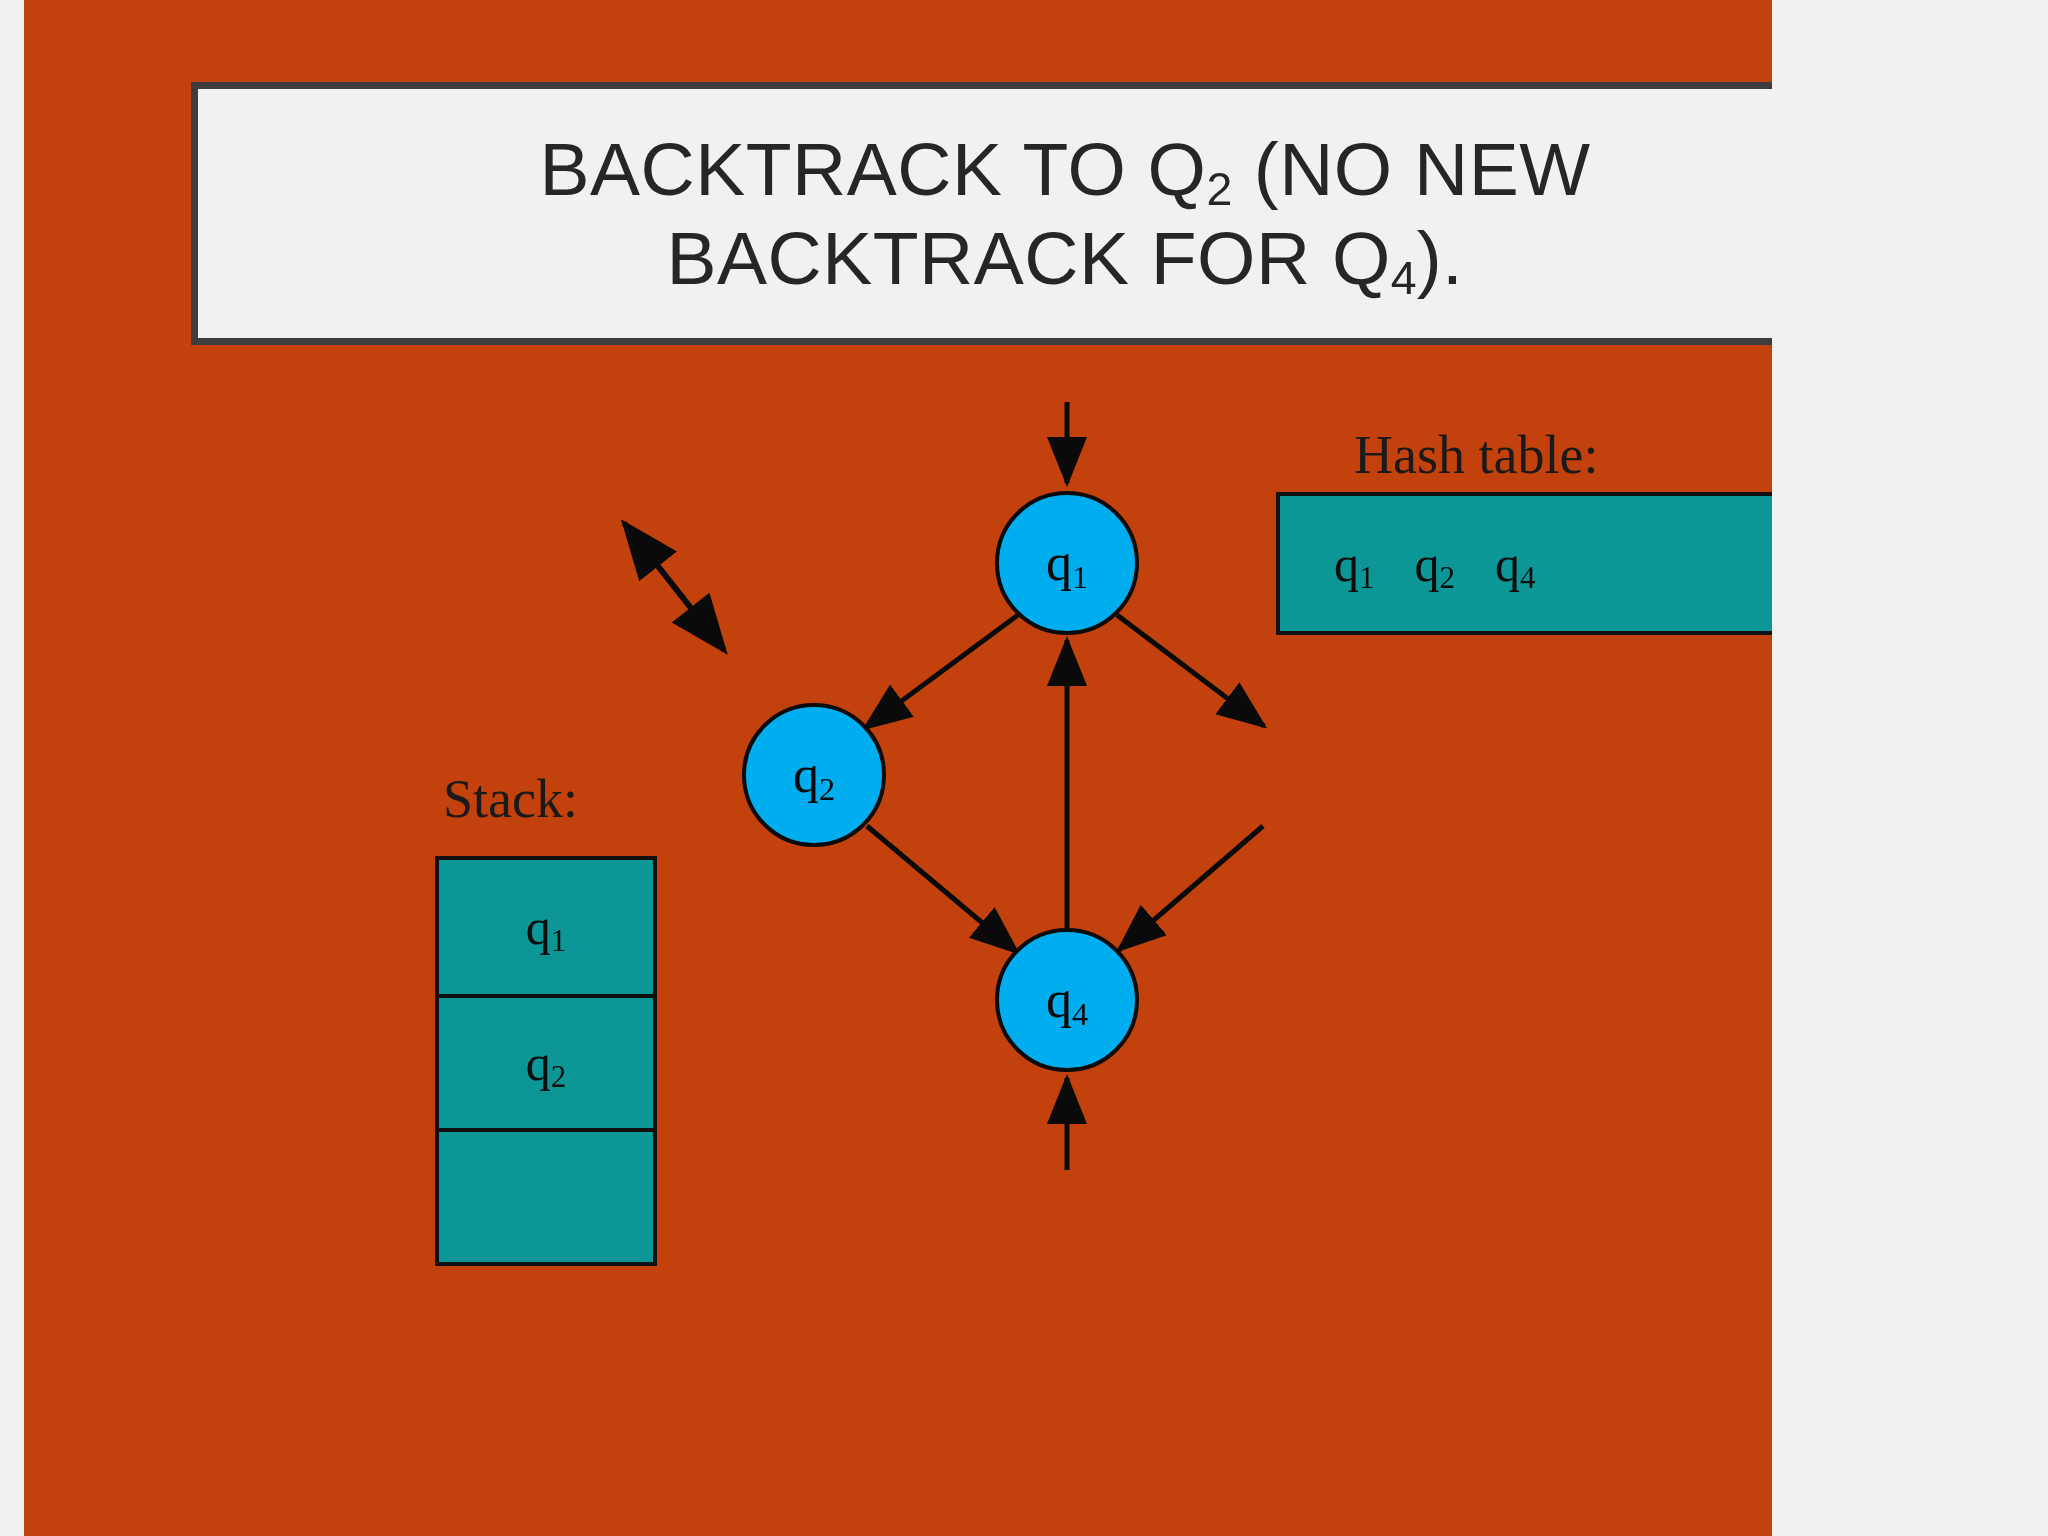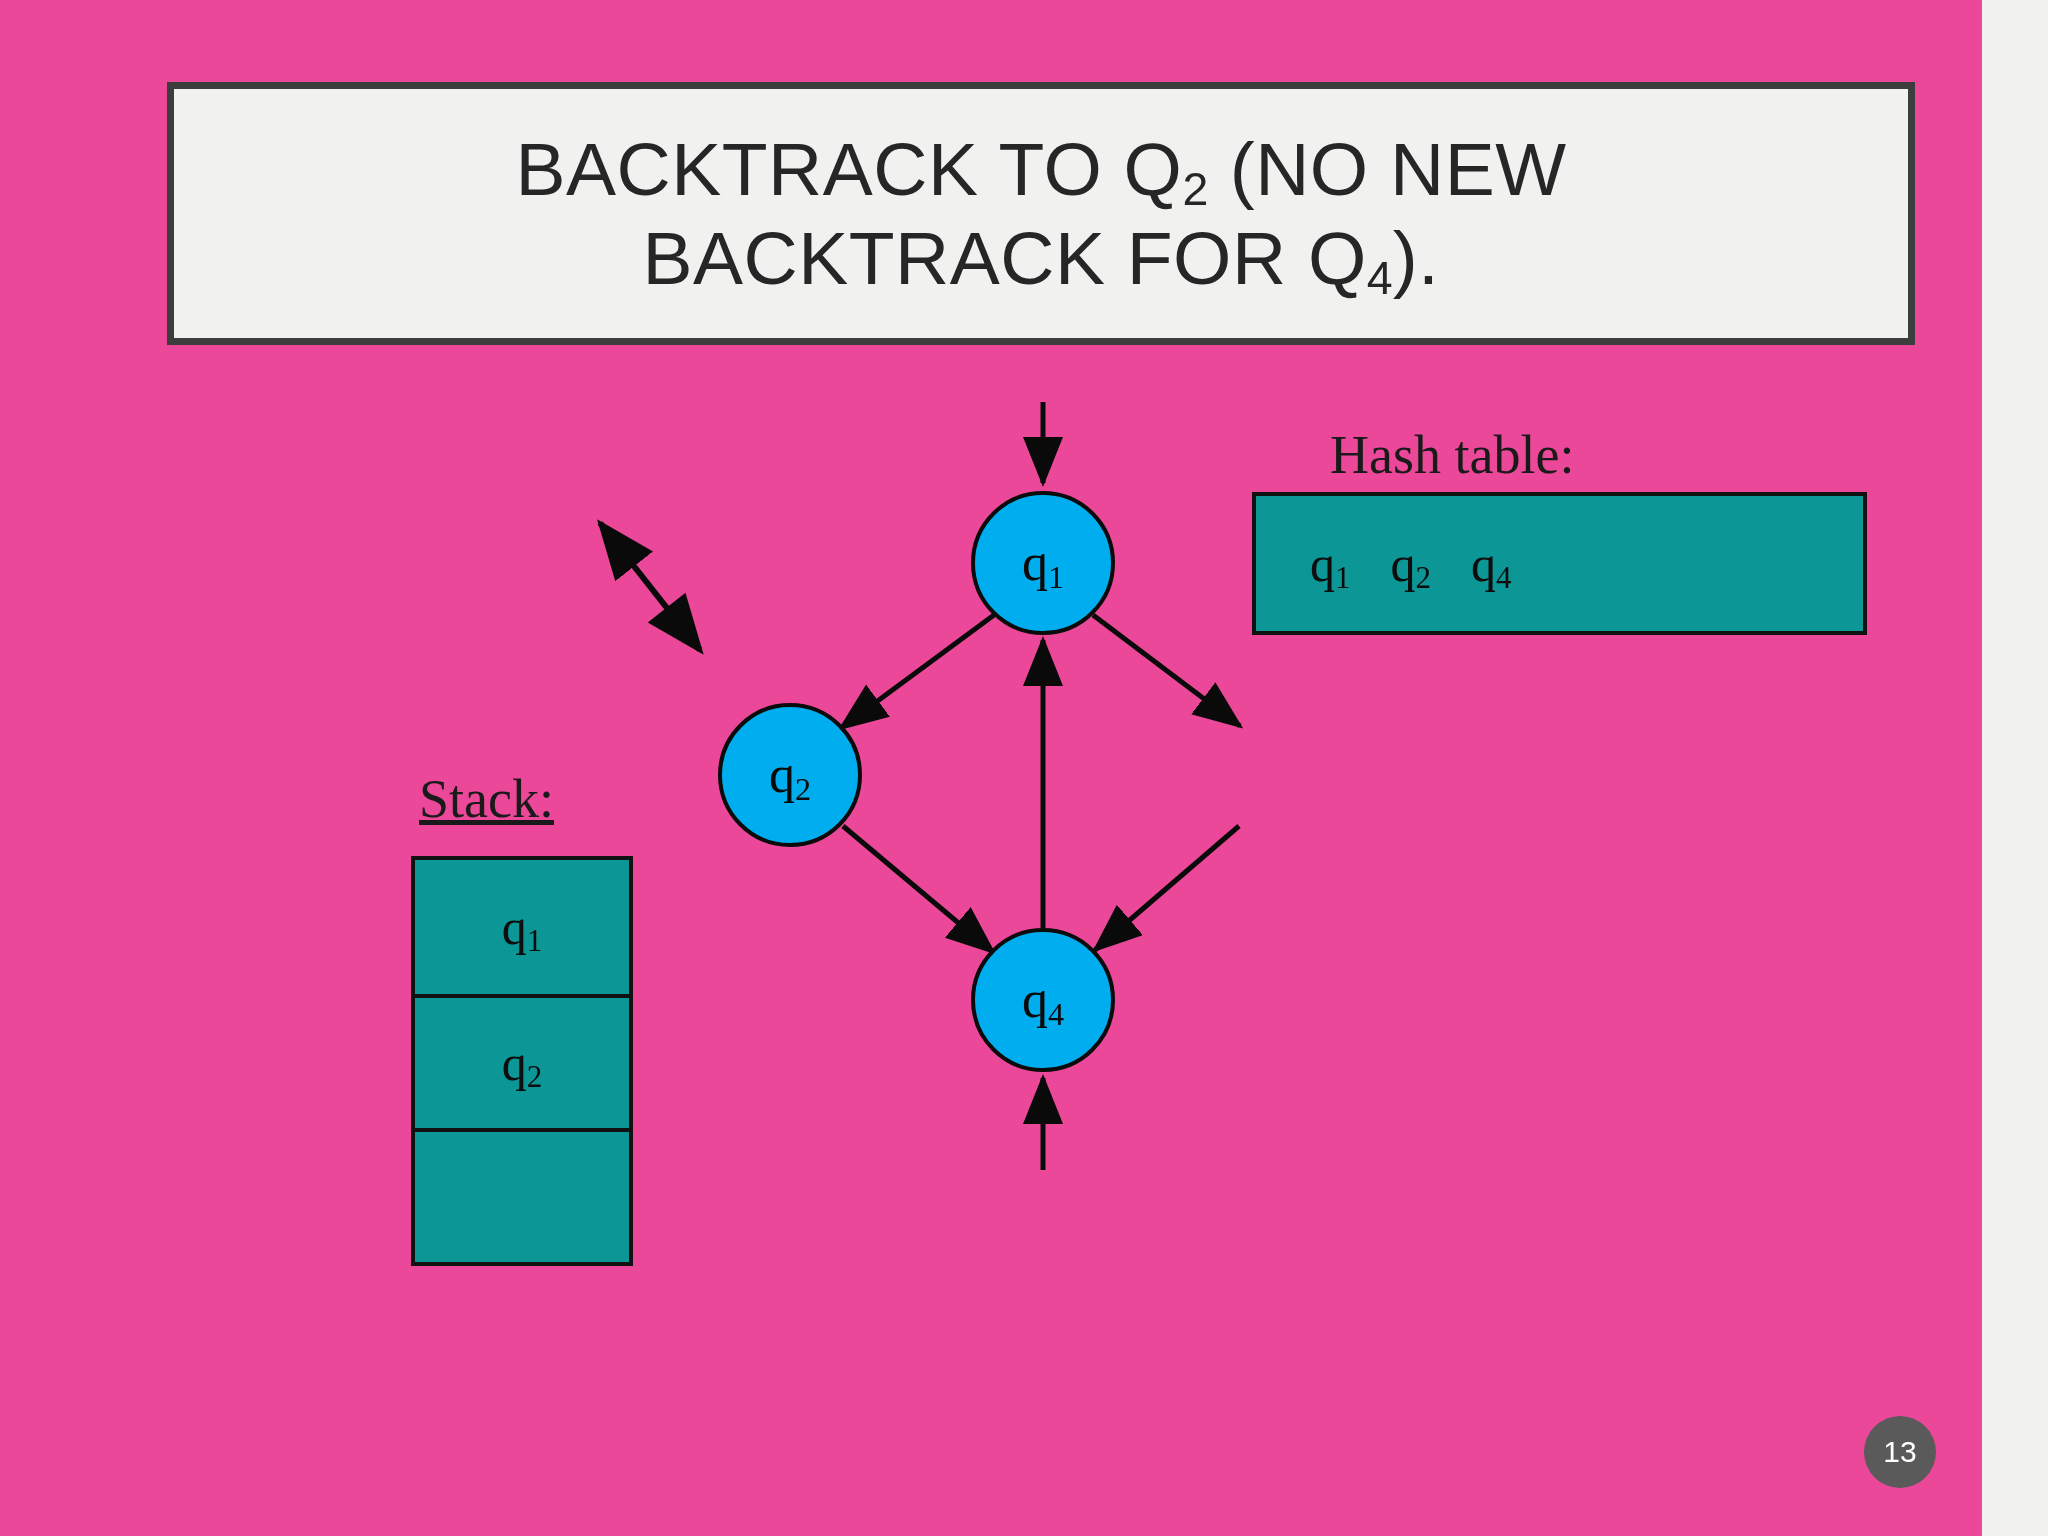--- a/index.html
+++ b/index.html
@@ -2,25 +2,26 @@
 <html><head>
 <meta charset="utf-8">
 <style>
   html, body {
     margin: 0;
     padding: 0;
     background: #f1f1f0;
   }
   #slide {
     position: relative;
-    width: 1982px;
+    width: 1748px;
     height: 1536px;
-    background: #ec4899;
+    background: #c2410c;
     overflow: hidden;
     font-family: "Liberation Serif", "DejaVu Serif", serif;
+    margin-left: 24px;
   }
 
   
   #title-box {
     position: absolute;
     left: 167px;
     top: 82px;
     width: 1748px;
     height: 263px;
     border: 7px solid #3d3d3d;
@@ -55,21 +56,21 @@
   }
 
   
   .panel-label {
     position: absolute;
     font-family: "Liberation Serif", "DejaVu Serif", serif;
     font-size: 54px;
     color: #1a1a1a;
     white-space: nowrap;
   }
-  #stack-label { left: 419px; top: 768px; text-decoration: underline; }
+  #stack-label { left: 419px; top: 768px; }
   #hash-label  { left: 1330px; top: 424px; }
 
   
   #stack-box {
     position: absolute;
     left: 411px;
     top: 856px;
     width: 222px;
     height: 410px;
     border: 4px solid #111111;

